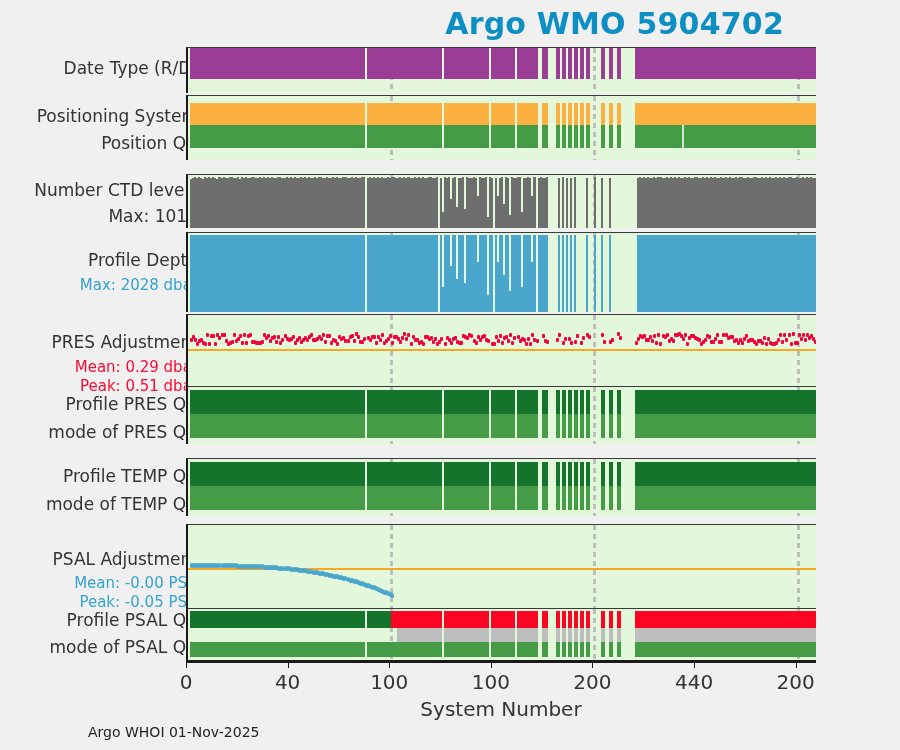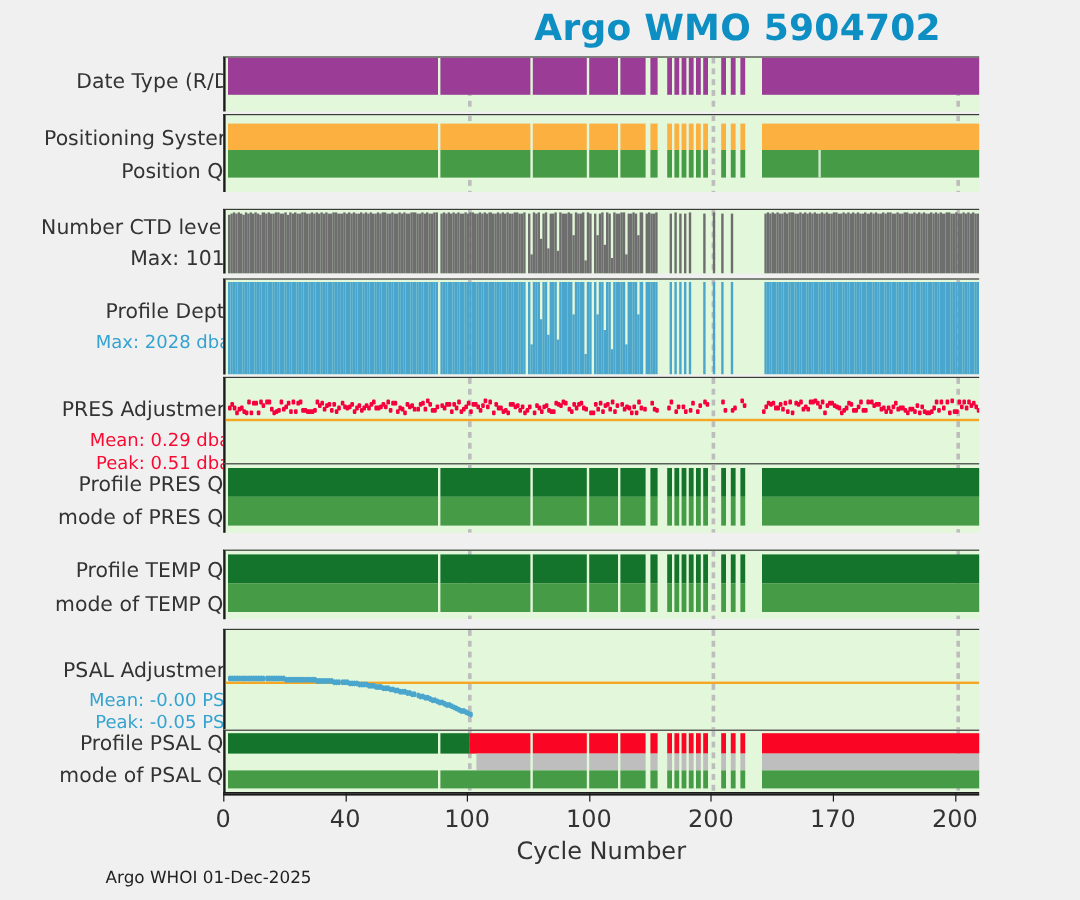--- a/index.html
+++ b/index.html
@@ -1258,20 +1258,20 @@
       <div class="ticklab" style="left: 186px; top: 670px;">0</div>
       <div class="tick" style="left: 287.613px; top: 661px; position: absolute;"></div>
       <div class="ticklab" style="left: 287.613px; top: 670px;">40</div>
       <div class="tick" style="left: 389.226px; top: 661px; position: absolute;"></div>
       <div class="ticklab" style="left: 389.226px; top: 670px;">100</div>
       <div class="tick" style="left: 490.839px; top: 661px; position: absolute;"></div>
       <div class="ticklab" style="left: 490.839px; top: 670px;">100</div>
       <div class="tick" style="left: 592.452px; top: 661px; position: absolute;"></div>
       <div class="ticklab" style="left: 592.452px; top: 670px;">200</div>
       <div class="tick" style="left: 694.065px; top: 661px; position: absolute;"></div>
-      <div class="ticklab" style="left: 694.065px; top: 670px;">170</div>
+      <div class="ticklab" style="left: 694.065px; top: 670px;">440</div>
       <div class="tick" style="left: 795.677px; top: 661px; position: absolute;"></div>
       <div class="ticklab" style="left: 795.677px; top: 670px;">200</div>
     </div>
-  <div id="xlabel">Cycle Number</div>
-  <div id="credit">Argo WHOI 01-Dec-2025</div>
+  <div id="xlabel">System Number</div>
+  <div id="credit">Argo WHOI 01-Nov-2025</div>
 
 </div>
 
 </body></html>

